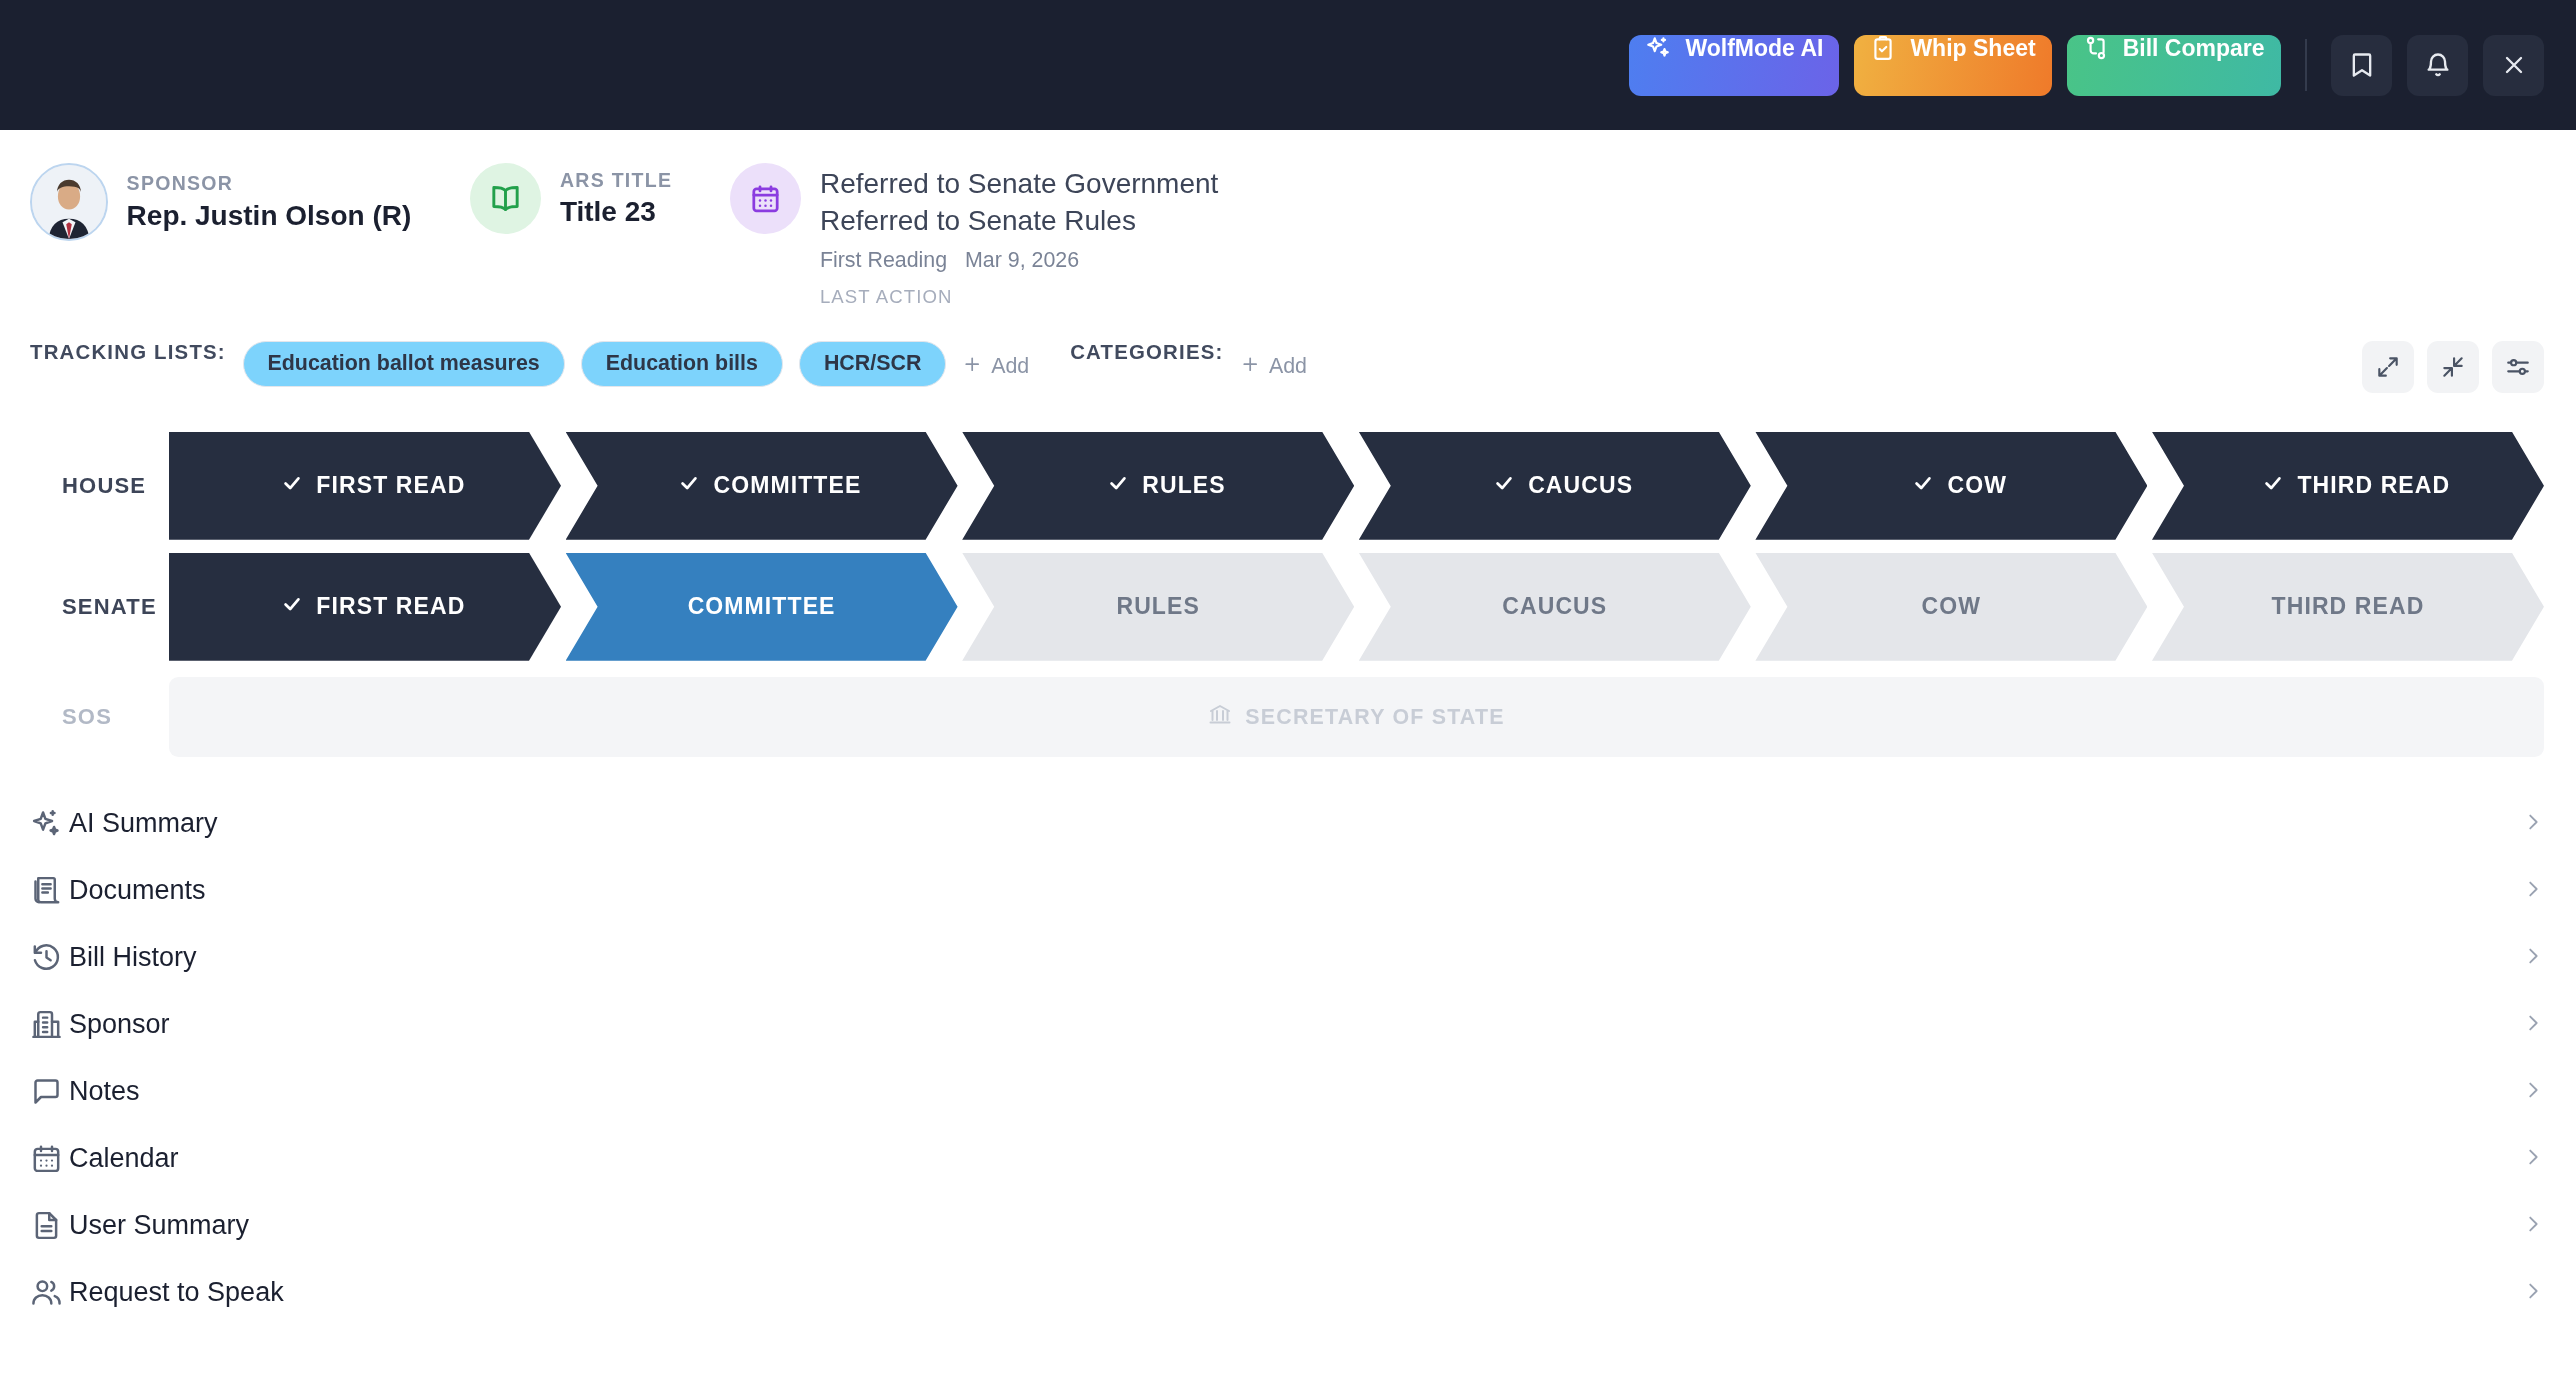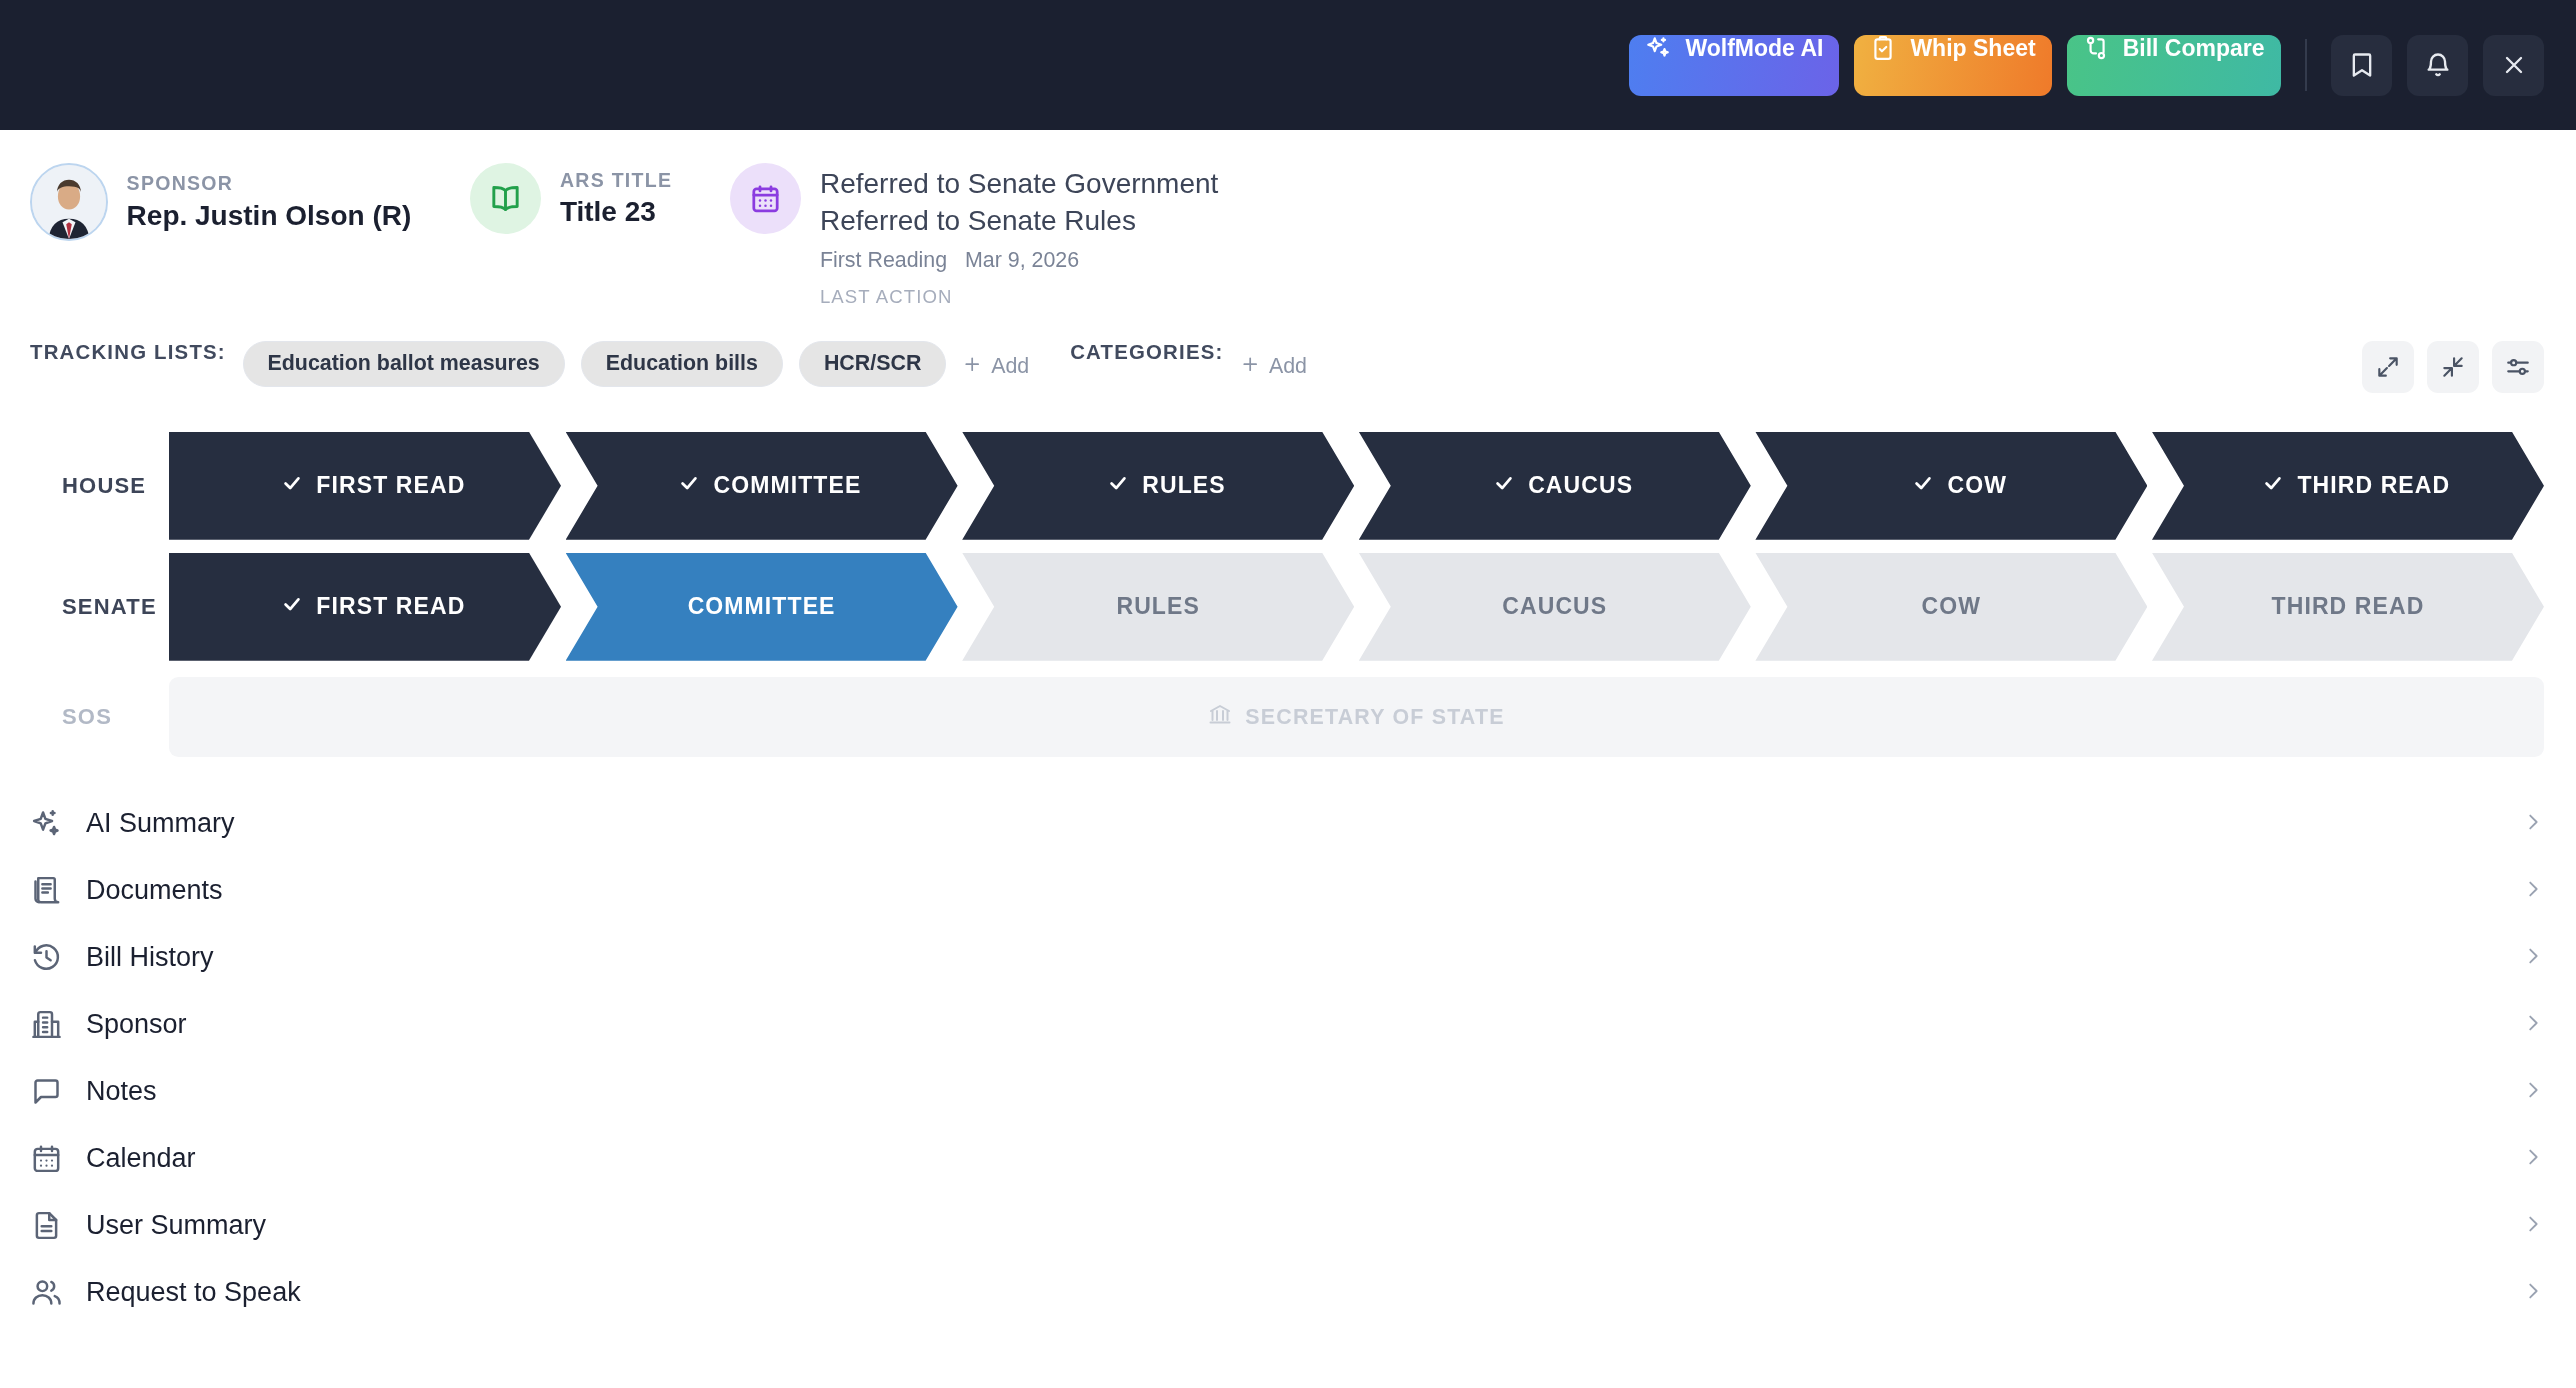--- a/index.html
+++ b/index.html
@@ -88,21 +88,21 @@
   .track-row {
     display: flex; gap: 0;
     padding: 33px 32px 0 30px;
   }
   .track-label {
     font-size: 20.4px; font-weight: bold; color: #414a5e;
     letter-spacing: 1.2px; margin-right: 16.7px;
   }
   .chip {
     height: 46px; border-radius: 23px; border: 1.4px solid #e3e6ec;
-    background: #e5e5e5; display: flex; align-items: center; padding: 0 24px;
+    background: #7dd3fc; display: flex; align-items: center; padding: 0 24px;
     font-size: 21.4px; font-weight: bold; color: #2e3647; margin-right: 16px;
     cursor: pointer; white-space: nowrap;
   }
   .add-btn {
     display: flex; align-items: center; gap: 8.4px;
     font-size: 21.4px; color: #8b94a6; cursor: pointer; background: none; border: none;
     font-family: inherit; padding: 0;
   }
   .cat-label { margin-left: 41px; }
   .track-tools { margin-left: auto; display: flex; gap: 13px; }
@@ -138,21 +138,21 @@
   .sos-row { display: flex; align-items: center; margin-top: 16.7px; }
   .sos-bar {
     flex: 1; height: 80px; border-radius: 9.3px; background: #f4f5f7;
     display: flex; align-items: center; justify-content: center; gap: 13px;
     font-size: 21.4px; font-weight: bold; letter-spacing: 1.2px; color: #c8cdd6;
   }
 
   
   .nav-list { margin-top: 33px; }
   .nav-item {
-    display: flex; align-items: center; gap: 23px;
+    display: flex; align-items: center; gap: 6px;
     padding: 0 32px 0 30px; height: 67px; cursor: pointer;
   }
   .nav-icon { width: 33px; height: 33px; flex: none; color: #5b6476; }
   .nav-label { font-size: 27px; color: #1b2030; }
   .nav-chev { margin-left: auto; color: #9aa2b1; }
 </style>
 </head>
 <body>
 
 <div class="header">

